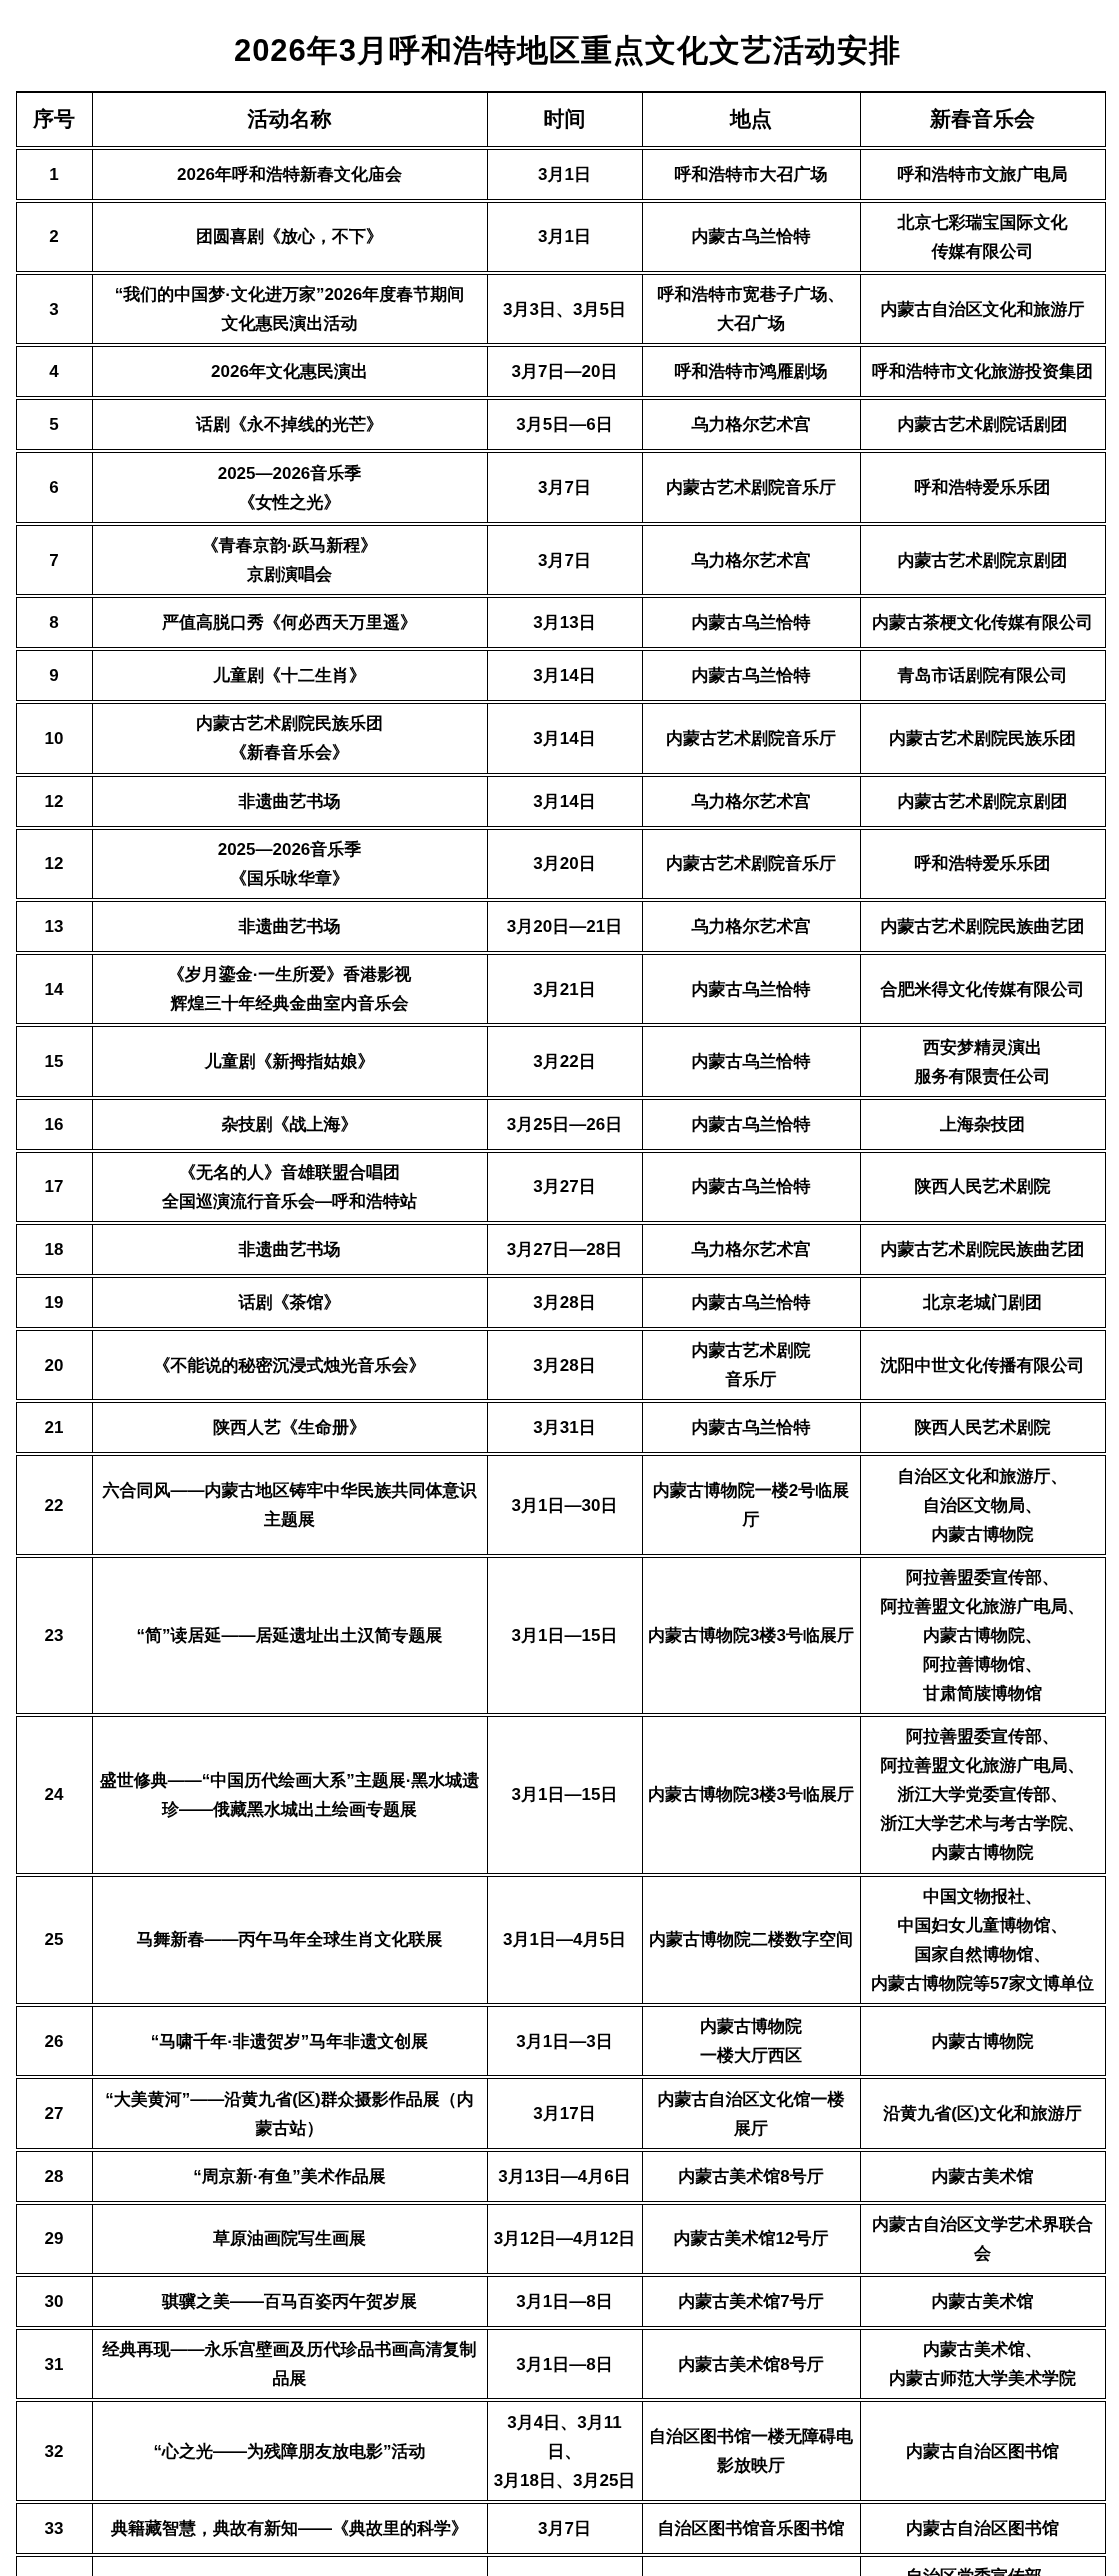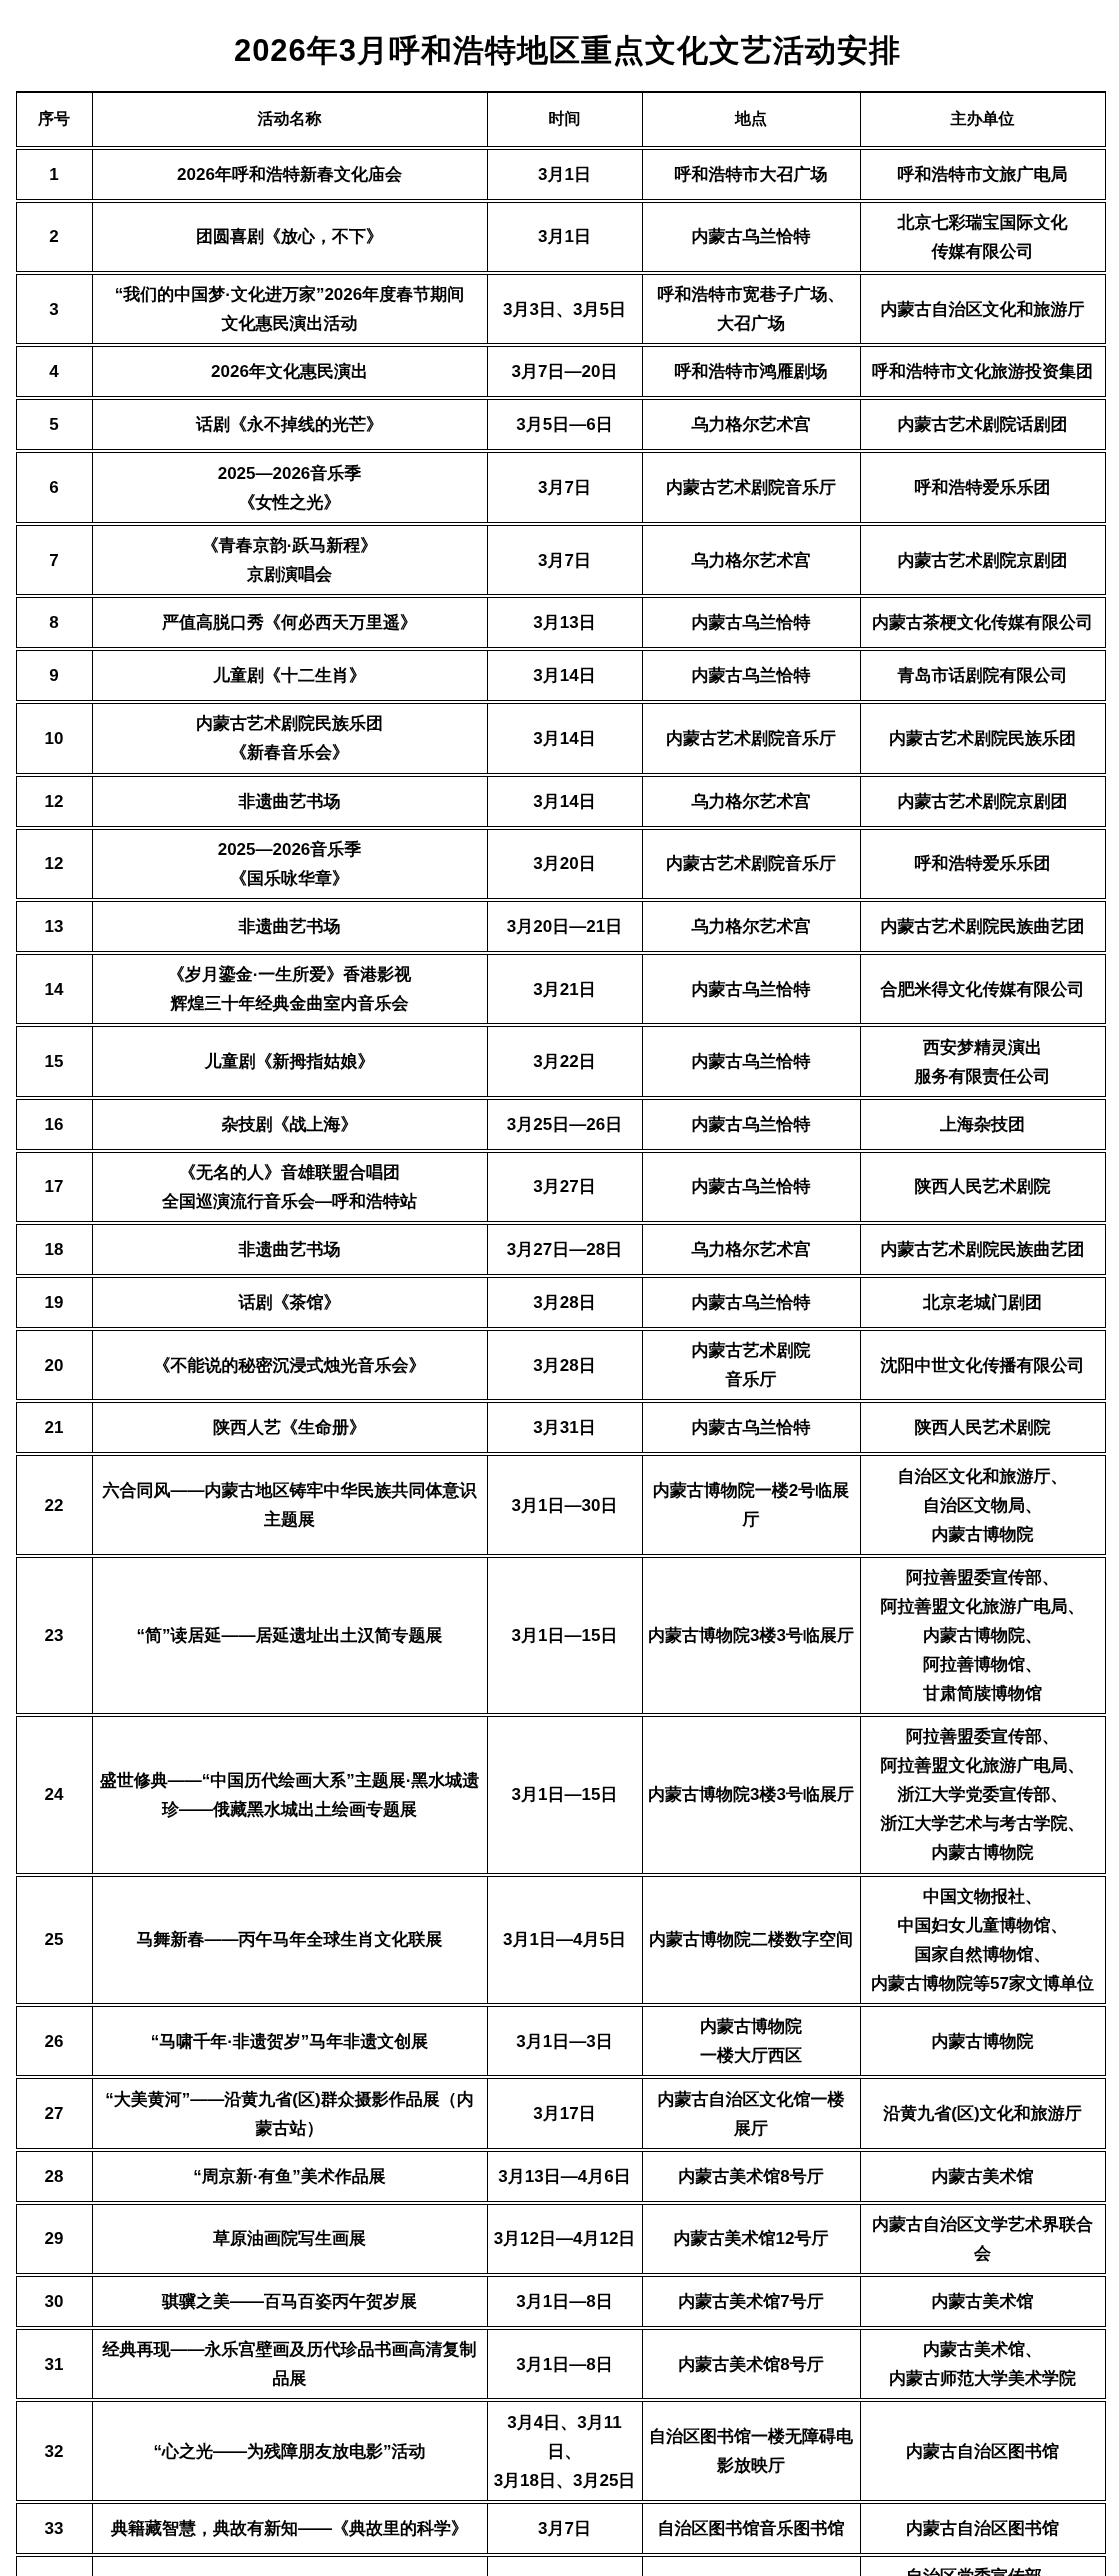--- a/index.html
+++ b/index.html
@@ -39,21 +39,21 @@
     border-top: 4.6px double #000;
     border-bottom: 4.6px double #000;
     text-align: center;
     vertical-align: middle;
     box-sizing: border-box;
     overflow: hidden;
   }
   table.schedule thead th {
     border-top: 2.1px solid #000;
     height: 56px;
-    font-size: 16px;
+    font-size: 21px;
     font-weight: 700;
     padding: 4.1px 3.1px;
   }
   table.schedule tbody tr:last-child td {
     border-bottom: 2.1px solid #000;
   }
   table.schedule td {
     font-size: 17px;
     font-weight: 600;
     line-height: 29px;
@@ -84,21 +84,21 @@
       <col class="c-time">
       <col class="c-loc">
       <col class="c-org">
     </colgroup>
     <thead>
       <tr>
         <th>序号</th>
         <th>活动名称</th>
         <th>时间</th>
         <th>地点</th>
-        <th>主办单位</th>
+        <th>新春音乐会</th>
       </tr>
     </thead>
     <tbody>
         <tr>
           <td class="seq-cell">1</td>
           <td class="name-cell">2026年呼和浩特新春文化庙会</td>
           <td class="time-cell">3月1日</td>
           <td class="loc-cell">呼和浩特市大召广场</td>
           <td class="org-cell">呼和浩特市文旅广电局</td>
         </tr>

